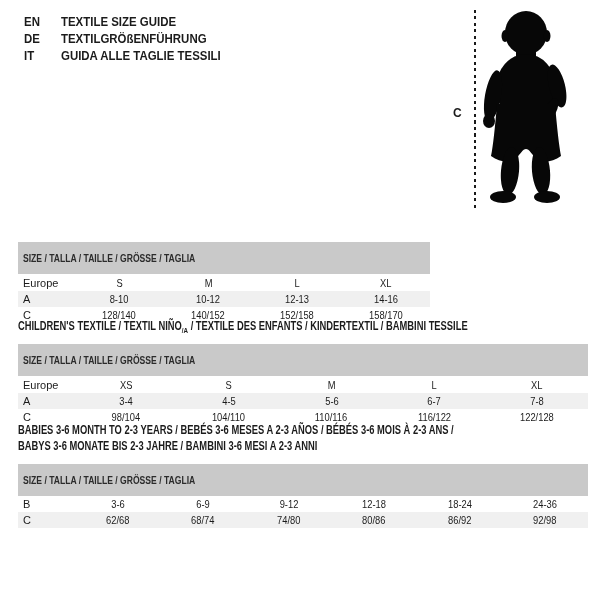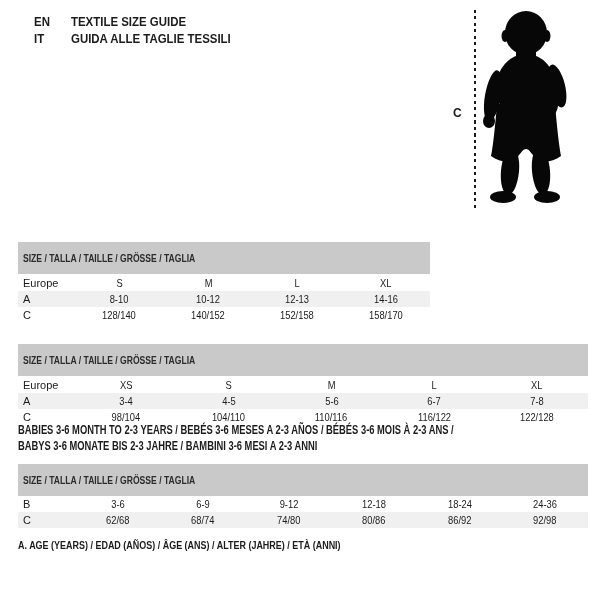--- a/index.html
+++ b/index.html
@@ -9,21 +9,21 @@
     -webkit-font-smoothing:antialiased;
   }
   #canvas{position:relative;width:600px;height:600px;background:#fff;}
 
   
   .tx  {display:inline-block;transform:scaleX(0.78);transform-origin:0 50%;white-space:nowrap;}
   .txl {display:inline-block;transform:scaleX(0.88);transform-origin:0 50%;white-space:nowrap;}
   .txc {display:inline-block;transform:scaleX(0.85);transform-origin:50% 50%;white-space:nowrap;}
 
   
-  .langs{position:absolute;left:34px;top:13px;}
+  .langs{position:absolute;left:24px;top:13px;}
   .lang-row{height:17px;display:flex;align-items:center;font-weight:bold;font-size:13px;}
   .lang-code{width:37px;flex:0 0 37px;}
 
   
   .figure{position:absolute;left:440px;top:0;width:160px;height:215px;}
   .dash-line{
     position:absolute;left:34px;top:10px;width:2px;height:198px;
     background:repeating-linear-gradient(to bottom,#1a1a1a 0 3px,transparent 3px 6.5px);
   }
   .c-label{position:absolute;left:13px;top:106px;font-size:12px;font-weight:bold;}
@@ -59,20 +59,24 @@
 <body>
 
 <div id="canvas">
 
   <div class="langs" id="langs">
       <div class="lang-row">
         <span class="lang-code"><span class="txl">EN</span></span>
         <span class="txl">TEXTILE SIZE GUIDE</span>
       </div>
       <div class="lang-row">
+        <span class="lang-code"><span class="txl">DE</span></span>
+        <span class="txl">TEXTILGRÖßENFÜHRUNG</span>
+      </div>
+      <div class="lang-row">
         <span class="lang-code"><span class="txl">IT</span></span>
         <span class="txl">GUIDA ALLE TAGLIE TESSILI</span>
       </div>
     </div>
 
   <div class="figure">
     <div class="dash-line"></div>
     <div class="c-label">C</div>
     <svg class="baby-svg" width="88" height="200" viewBox="0 0 88 200">
       <g id="baby-shapes" fill="#070707">
@@ -99,21 +103,20 @@
 
         <ellipse cx="23" cy="189" rx="13" ry="6"></ellipse>
         <ellipse cx="67" cy="189" rx="13" ry="6"></ellipse>
       </g>
     </svg>
   </div>
 
   <div id="sections"></div>
 
   <div class="notes" id="notes">
-      <div class="note-row"><span class="tx">A. AGE (YEARS) / EDAD (AÑOS) / ÂGE (ANS) / ALTER (JAHRE) / ETÀ (ANNI)</span></div>
     </div>
 
     <div class="table table-1">
       <div class="bar">
         <span class="tx">SIZE / TALLA / TAILLE / GRÖSSE / TAGLIA</span>
       </div>
       <div class="row head" style="grid-template-columns: 57px repeat(4, 1fr);">
         <div class="cell label">Europe</div>
         <div class="cell val"><span class="txc">S</span></div>
         <div class="cell val"><span class="txc">M</span></div>
@@ -127,20 +130,23 @@
         <div class="cell val"><span class="txc">12-13</span></div>
         <div class="cell val"><span class="txc">14-16</span></div>
       </div>
       <div class="row data" style="grid-template-columns: 57px repeat(4, 1fr);">
         <div class="cell label">C</div>
         <div class="cell val"><span class="txc">128/140</span></div>
         <div class="cell val"><span class="txc">140/152</span></div>
         <div class="cell val"><span class="txc">152/158</span></div>
         <div class="cell val"><span class="txc">158/170</span></div>
       </div>
+    </div>
+    <div class="sec-title sec-title-2">
+      <div class="tline"><span class="tx"><span>CHILDREN'S TEXTILE / TEXTIL NIÑO</span><sub>/A</sub><span> / TEXTILE DES ENFANTS / KINDERTEXTIL / BAMBINI TESSILE</span></span></div>
     </div>
     <div class="table table-2">
       <div class="bar">
         <span class="tx">SIZE / TALLA / TAILLE / GRÖSSE / TAGLIA</span>
       </div>
       <div class="row head" style="grid-template-columns: 57px repeat(5, 1fr);">
         <div class="cell label">Europe</div>
         <div class="cell val"><span class="txc">XS</span></div>
         <div class="cell val"><span class="txc">S</span></div>
         <div class="cell val"><span class="txc">M</span></div>

